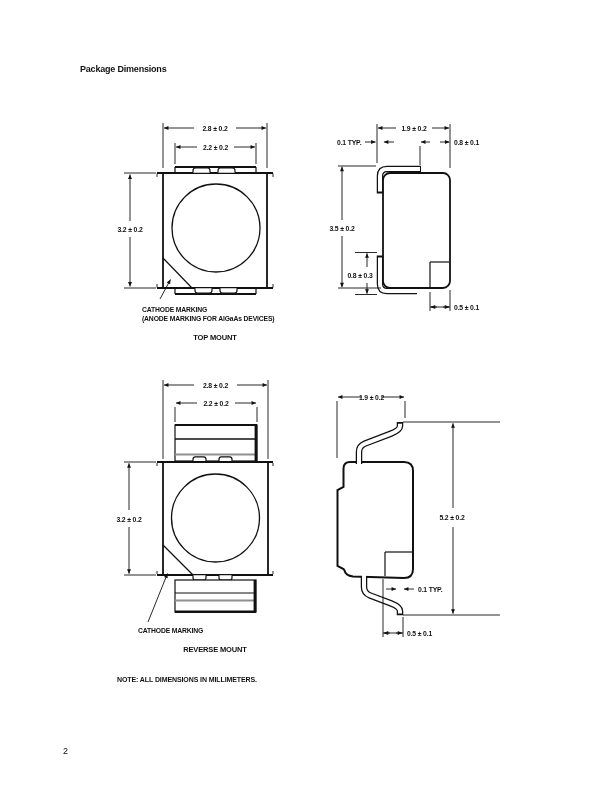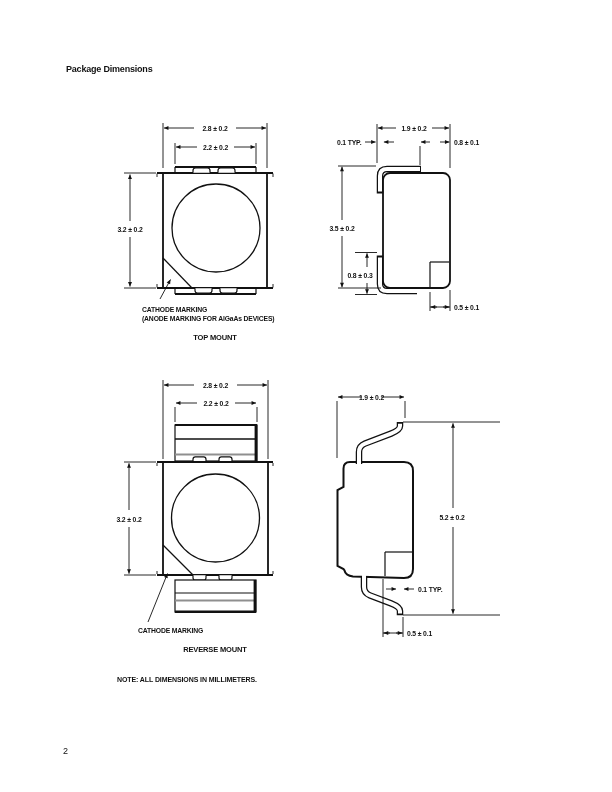--- a/index.html
+++ b/index.html
@@ -22,21 +22,21 @@
   .gray{stroke:#8f8f8f;}
   .lead-b{stroke-width:6.5;stroke-linejoin:round;}
   .lead-w{stroke:#fff;stroke-width:4;stroke-linejoin:round;}
   .mk{marker-end:url(#arr);}
 </style>
 </head>
 <body>
 
 <div class="page">
 
-  <div class="abs hdr" style="left:66px;top:64px;">Package Dimensions</div>
+  <div class="abs hdr" style="left:80px;top:64px;">Package Dimensions</div>
 
   <svg class="abs" style="left:100px;top:115px;" width="210" height="240" viewBox="0 0 210 240">
     <defs>
       <marker id="arr" viewBox="0 0 10 10" refX="9" refY="5" markerWidth="7.5" markerHeight="5.5" orient="auto">
         <path d="M0,1 L9,5 L0,9 Z" style="fill:#111;stroke:none;"></path>
       </marker>
     </defs>
 
     <g>
       <rect class="wf s18" x="63" y="58" width="104" height="115"></rect>

